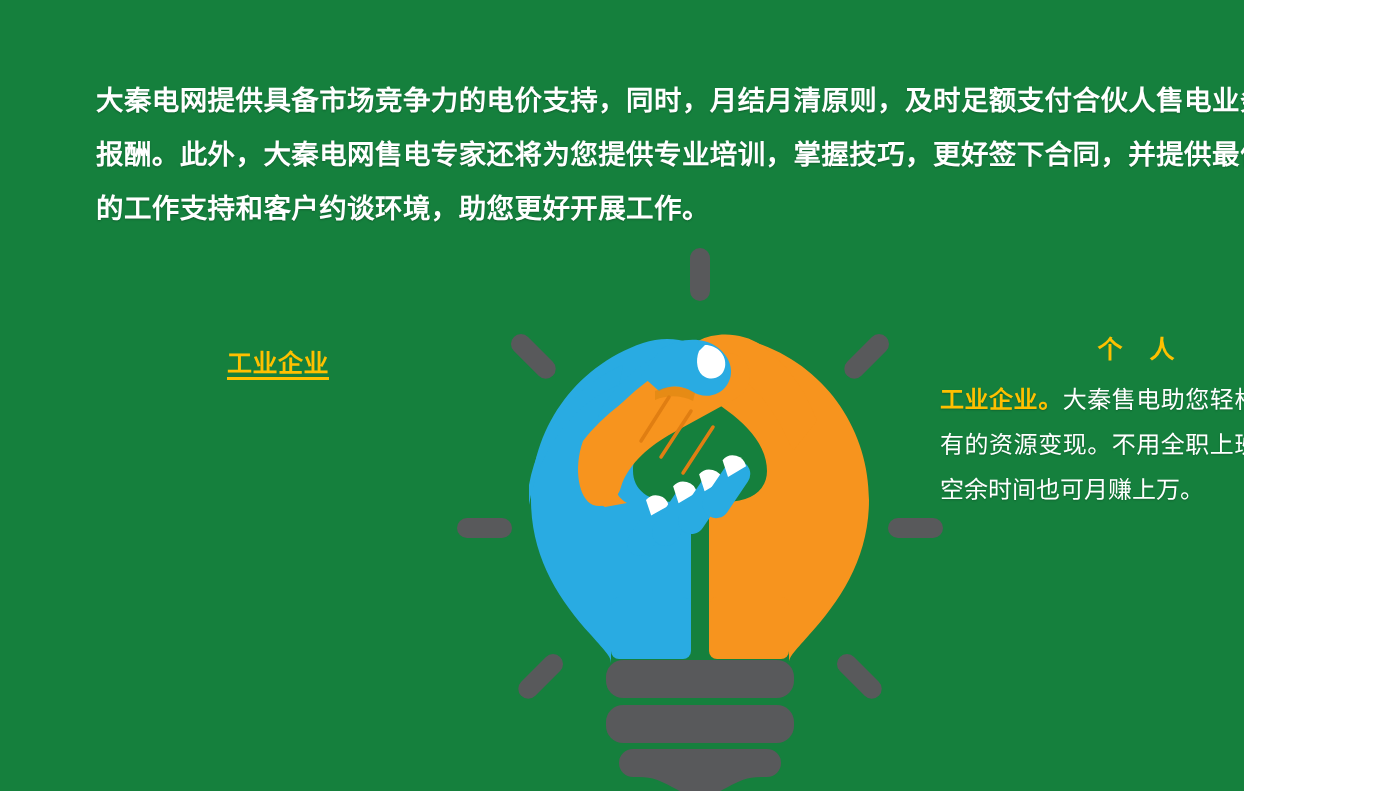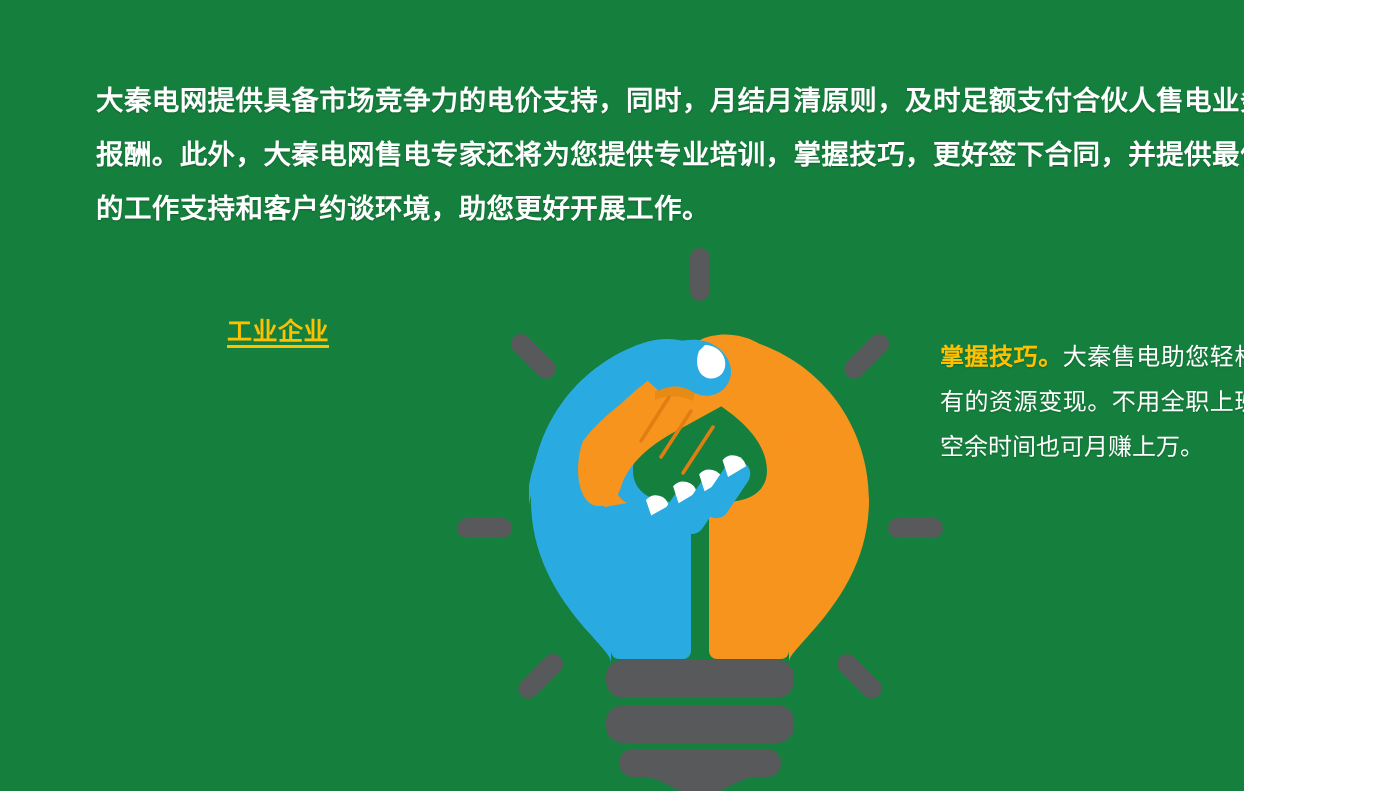--- a/index.html
+++ b/index.html
@@ -59,20 +59,21 @@
     font-size: 25px;
     font-weight: bold;
     line-height: 1.25;
     margin-bottom: 12px;
     letter-spacing: 0.5px;
   }
   .col-left .col-title {
     text-decoration: underline;
     text-decoration-thickness: 3px;
     text-underline-offset: 5px;
+    margin-top: 32px;
   }
   .col-right .col-title {
     letter-spacing: 10px;
     text-indent: 10px;
   }
 
   .col-body {
     font-size: 24px;
     line-height: 45px;
     color: #FFFFFF;
@@ -239,18 +240,19 @@
 
       <path fill="#D9830F" opacity="0.55" d="M200 146 C 214 140, 228 140, 240 148 L 238 156 C 226 150, 212 150, 200 155 Z"></path>
     </svg>
   </div>
 
   <div class="col col-left">
     <span class="col-title">工业企业</span>
   </div>
 
   <div class="col col-right">
+    <span class="col-title">个 人</span>
     <div class="col-body">
-      <span class="hl">掌握技巧。</span><span>大秦售电助您轻松将所拥有的资源变现。不用全职上班，利用空余时间也可月赚上万。</span>
+      <span class="hl">工业企业。</span><span>大秦售电助您轻松将所拥有的资源变现。不用全职上班，利用空余时间也可月赚上万。</span>
     </div>
   </div>
 
 </div>
 
 </body></html>

